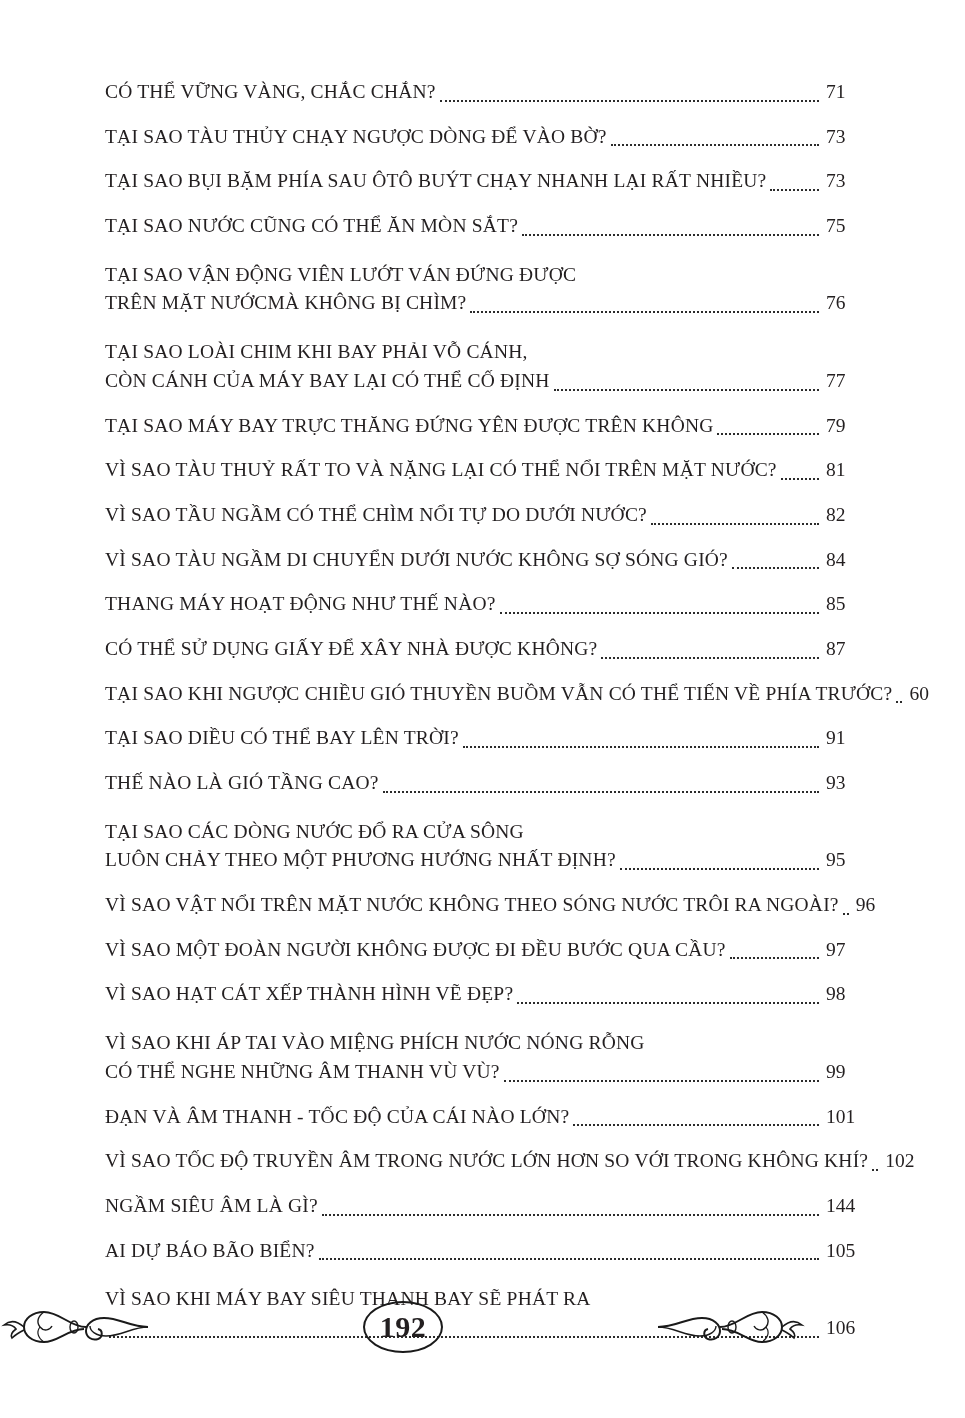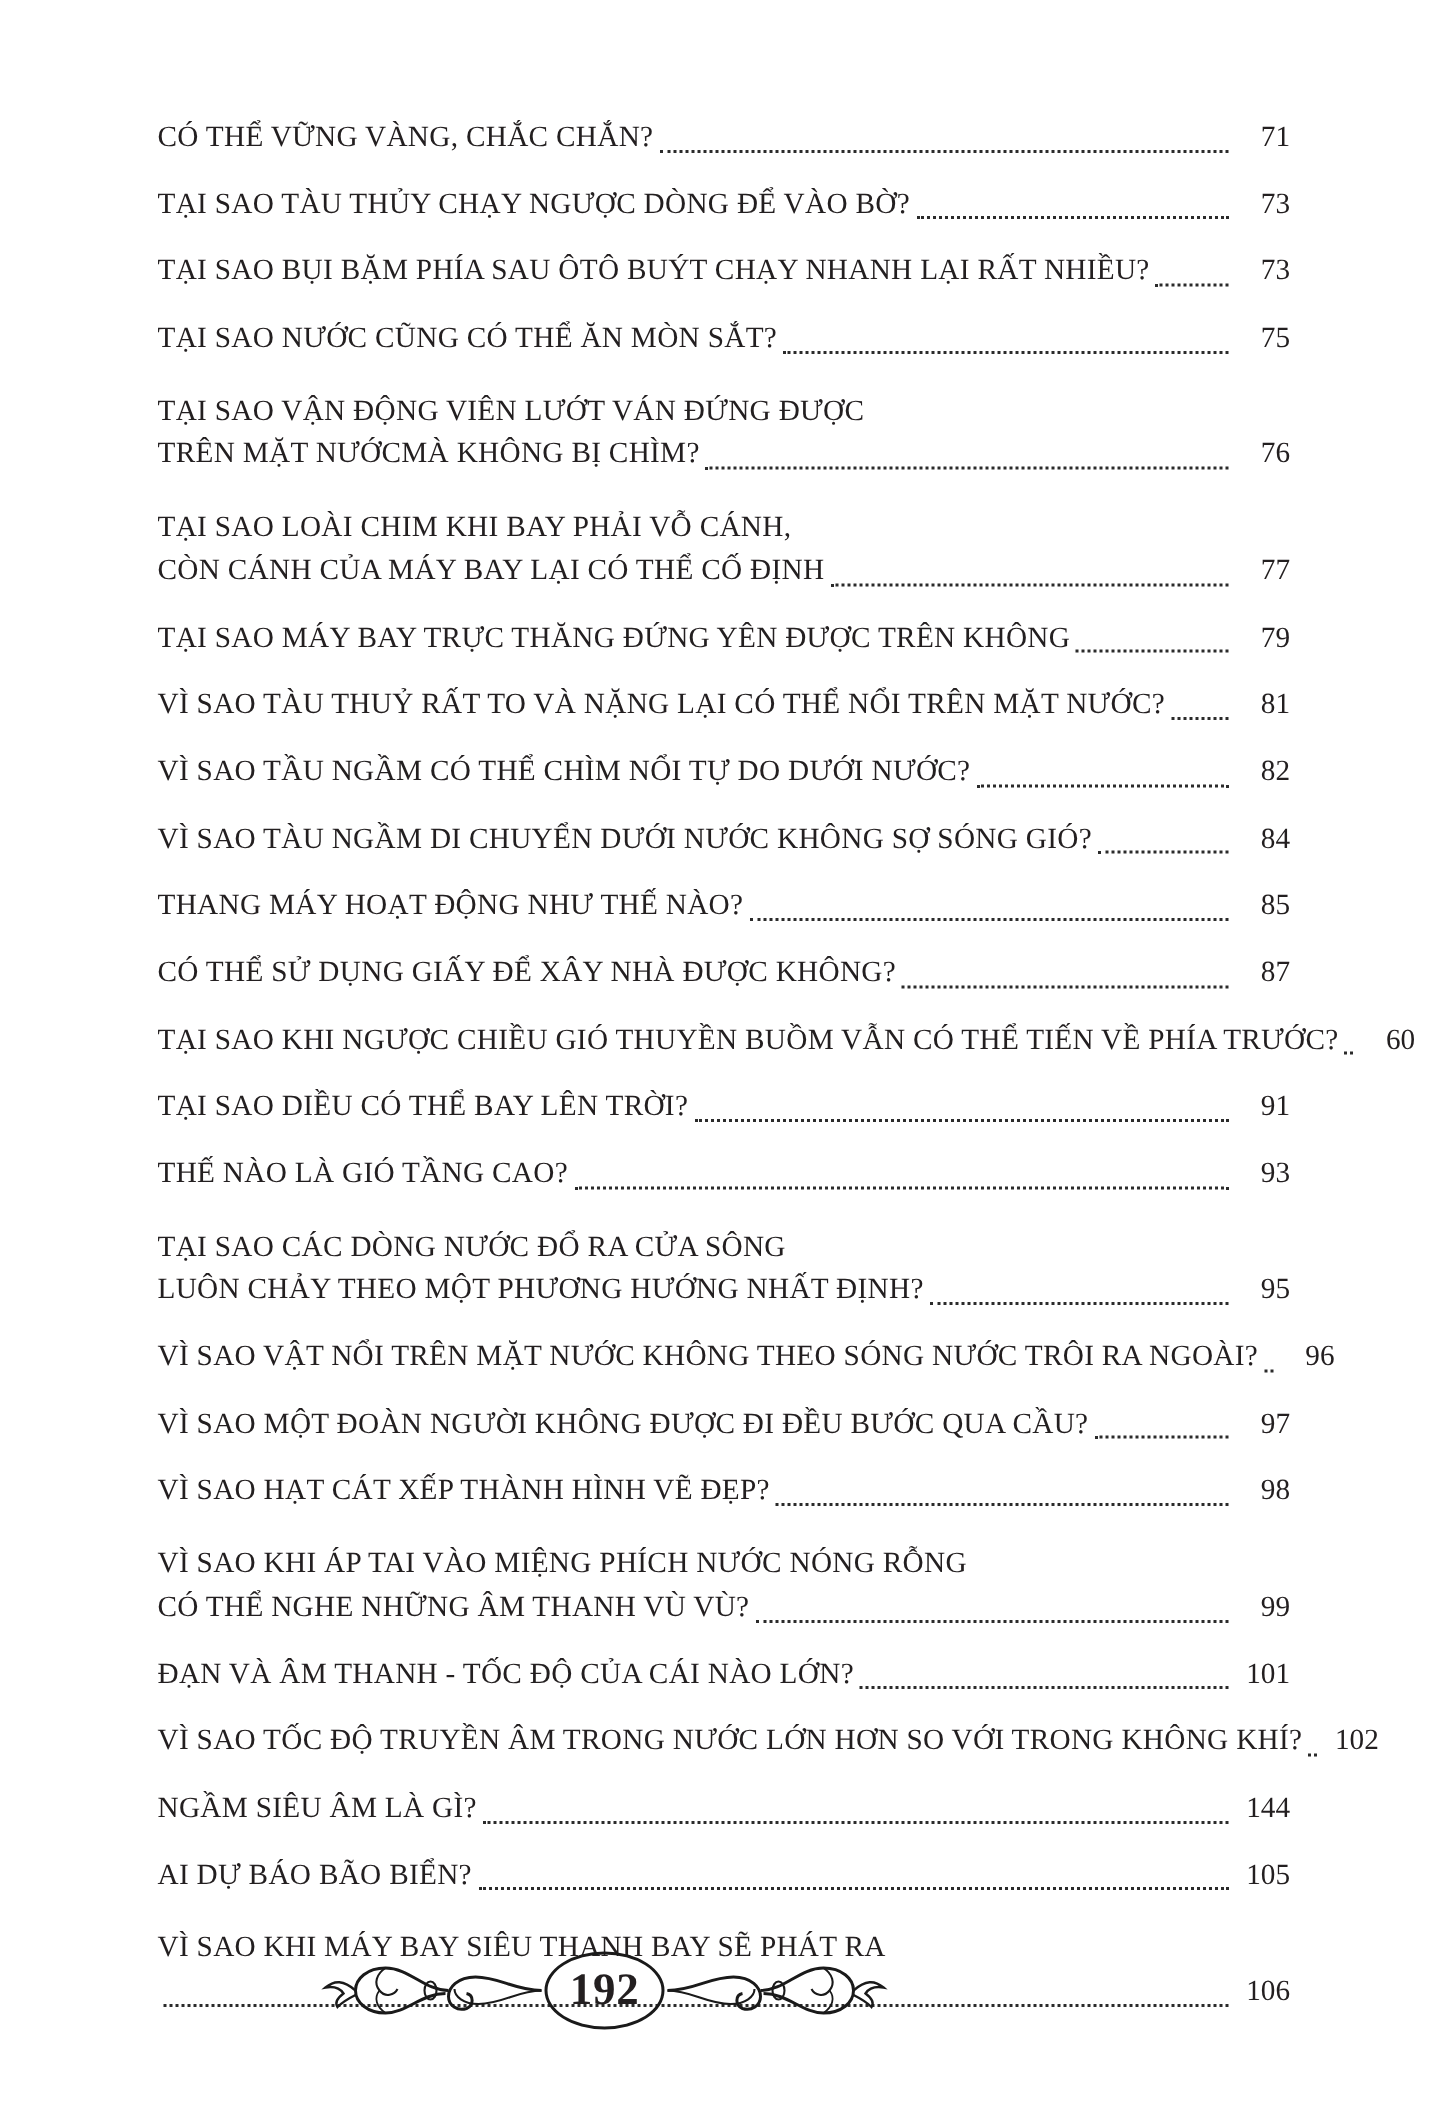--- a/index.html
+++ b/index.html
@@ -58,30 +58,29 @@
     min-width: 6px;
     margin: 0 2px 4px 4px;
     border-bottom: 2px dotted #2b2b2b;
     height: 0;
   }
   .toc-page {
     font-size: 19.5px;
     white-space: nowrap;
     padding-left: 5px;
     min-width: 34px;
-    text-align: right;
   }
   .footer {
     position: absolute;
     left: 0;
     bottom: 62px;
     width: 806px;
     display: flex;
     align-items: center;
-    justify-content: center;
+    justify-content: space-between;
   }
   .orn {
     color: #1a1a1a;
   }
   .pagenum-wrap {
     position: relative;
     width: 92px;
     height: 56px;
     display: flex;
     align-items: center;

